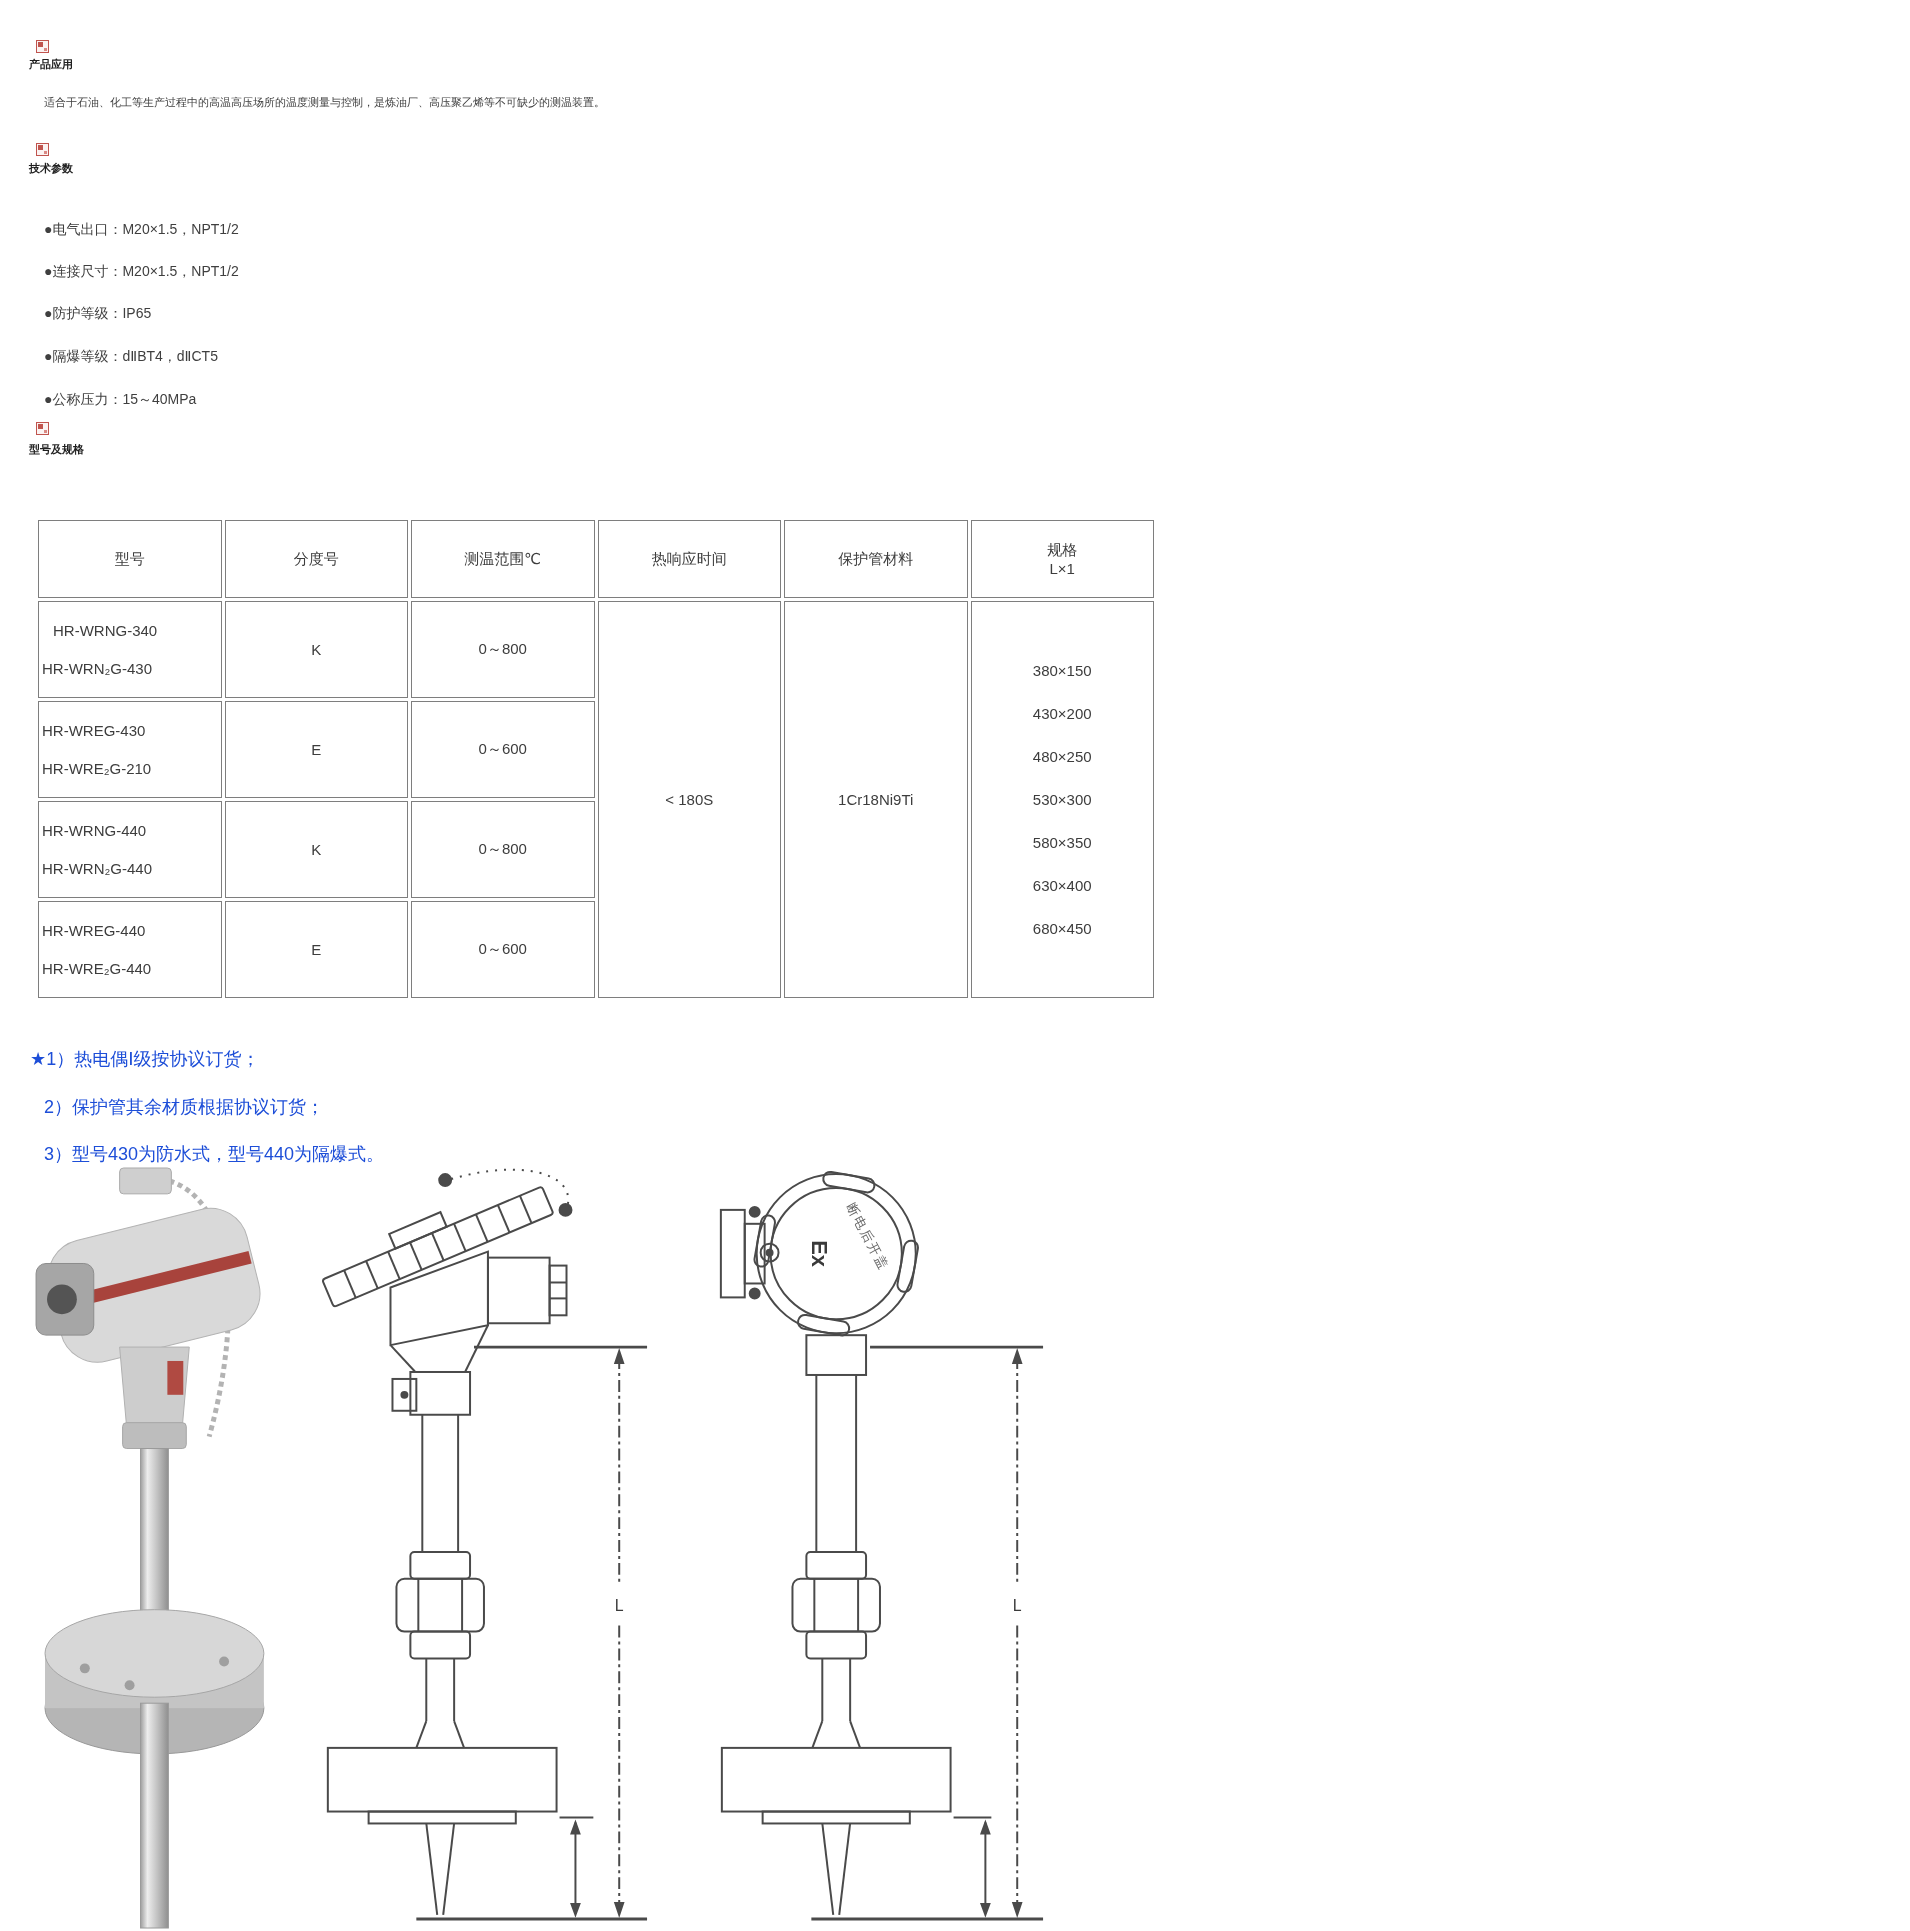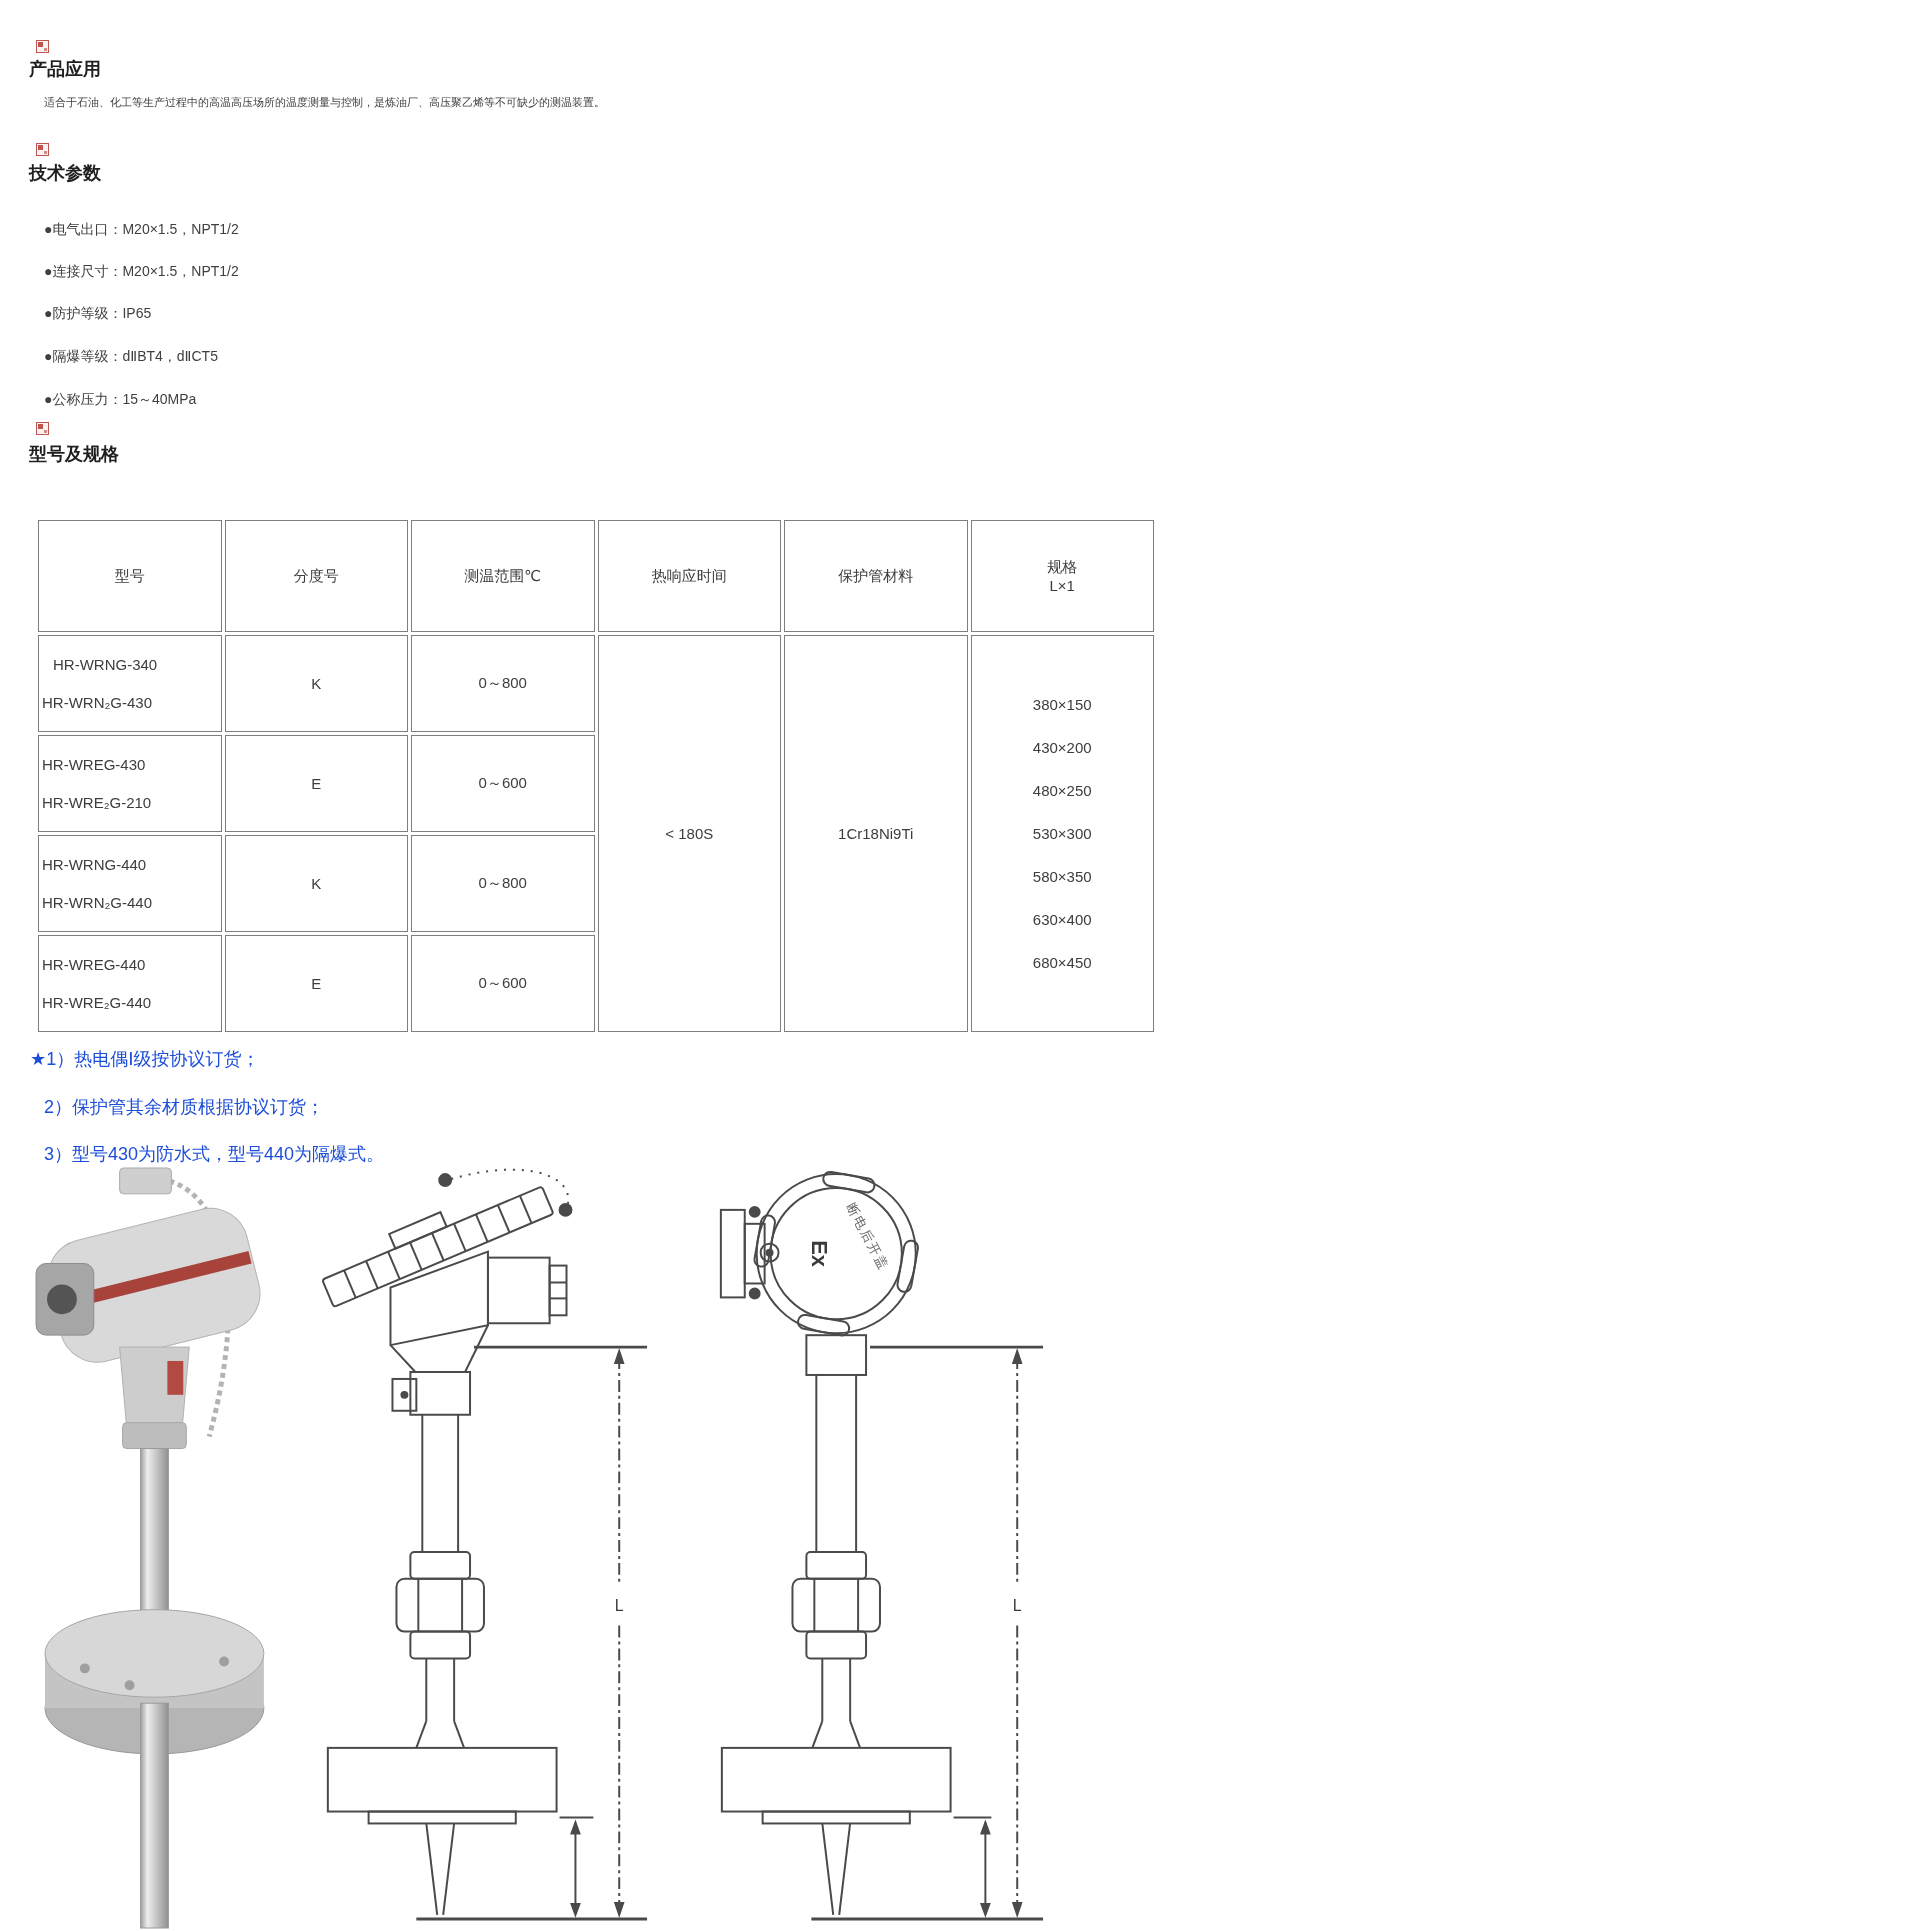--- a/index.html
+++ b/index.html
@@ -10,31 +10,31 @@
   .abs{position:absolute;}
   .marker{
     width:11px;height:11px;border:1px solid #c0544e;background:#fbf3f2;display:inline-block;position:absolute;
   }
   .marker::before{
     content:"";position:absolute;left:1px;top:1px;width:5px;height:5px;background:#c0544e;
   }
   .marker::after{
     content:"";position:absolute;right:1px;bottom:1px;width:3px;height:3px;background:#d98984;
   }
-  .sec-title{font-size:18px;font-weight:bold;color:#1f1f1f;}
+  .sec-title{font-size:11px;font-weight:bold;color:#1f1f1f;}
   .body-text{font-size:11px;color:#3f3f3f;}
   .param-item{font-size:14px;color:#3f3f3f;position:absolute;left:44px;}
   .spec-table{
     border-collapse:separate;border-spacing:3px;table-layout:fixed;width:1122px;background:#fff;
   }
   .spec-table th,.spec-table td{
     border:1px solid #7e7e7e;background:#fff;text-align:center;vertical-align:middle;
     font-weight:normal;color:#3d3d3d;font-size:15px;padding:0;
   }
-  .spec-table thead tr{height:112px;}
+  .spec-table thead tr{height:78px;}
   .spec-table tbody tr{height:97px;}
   .model-cell{text-align:left !important;}
   .model-line{line-height:38px;padding-left:3px;white-space:nowrap;}
   .ml-first{padding-left:14px;}
   .spec-cell div{line-height:43px;}
   .note{font-size:18px;color:#1d4ed8;position:absolute;}
   svg text{font-family:"Liberation Sans","DejaVu Sans",sans-serif;}
 </style>
 </head>
 <body>

